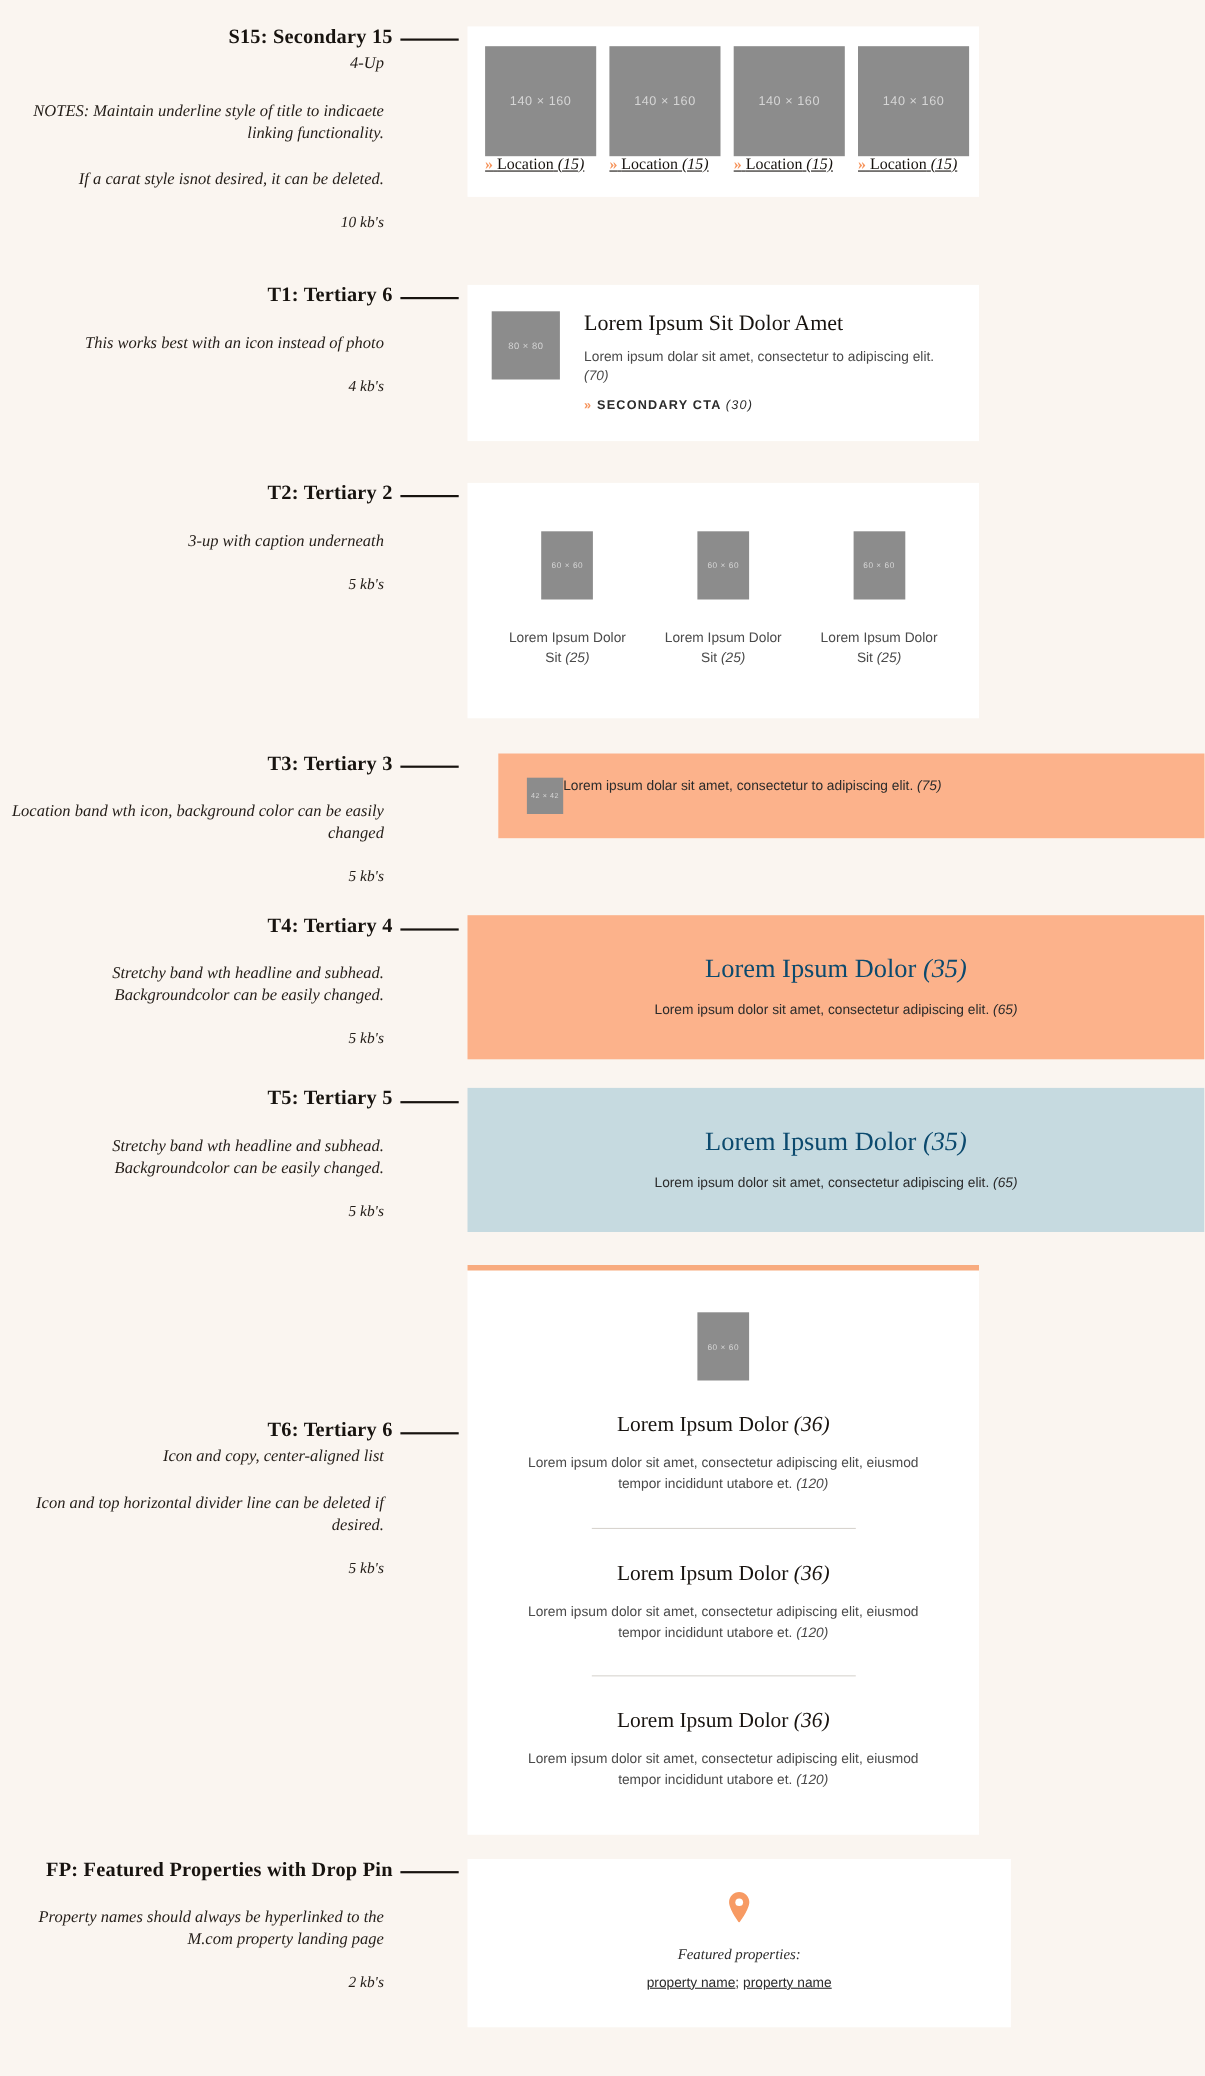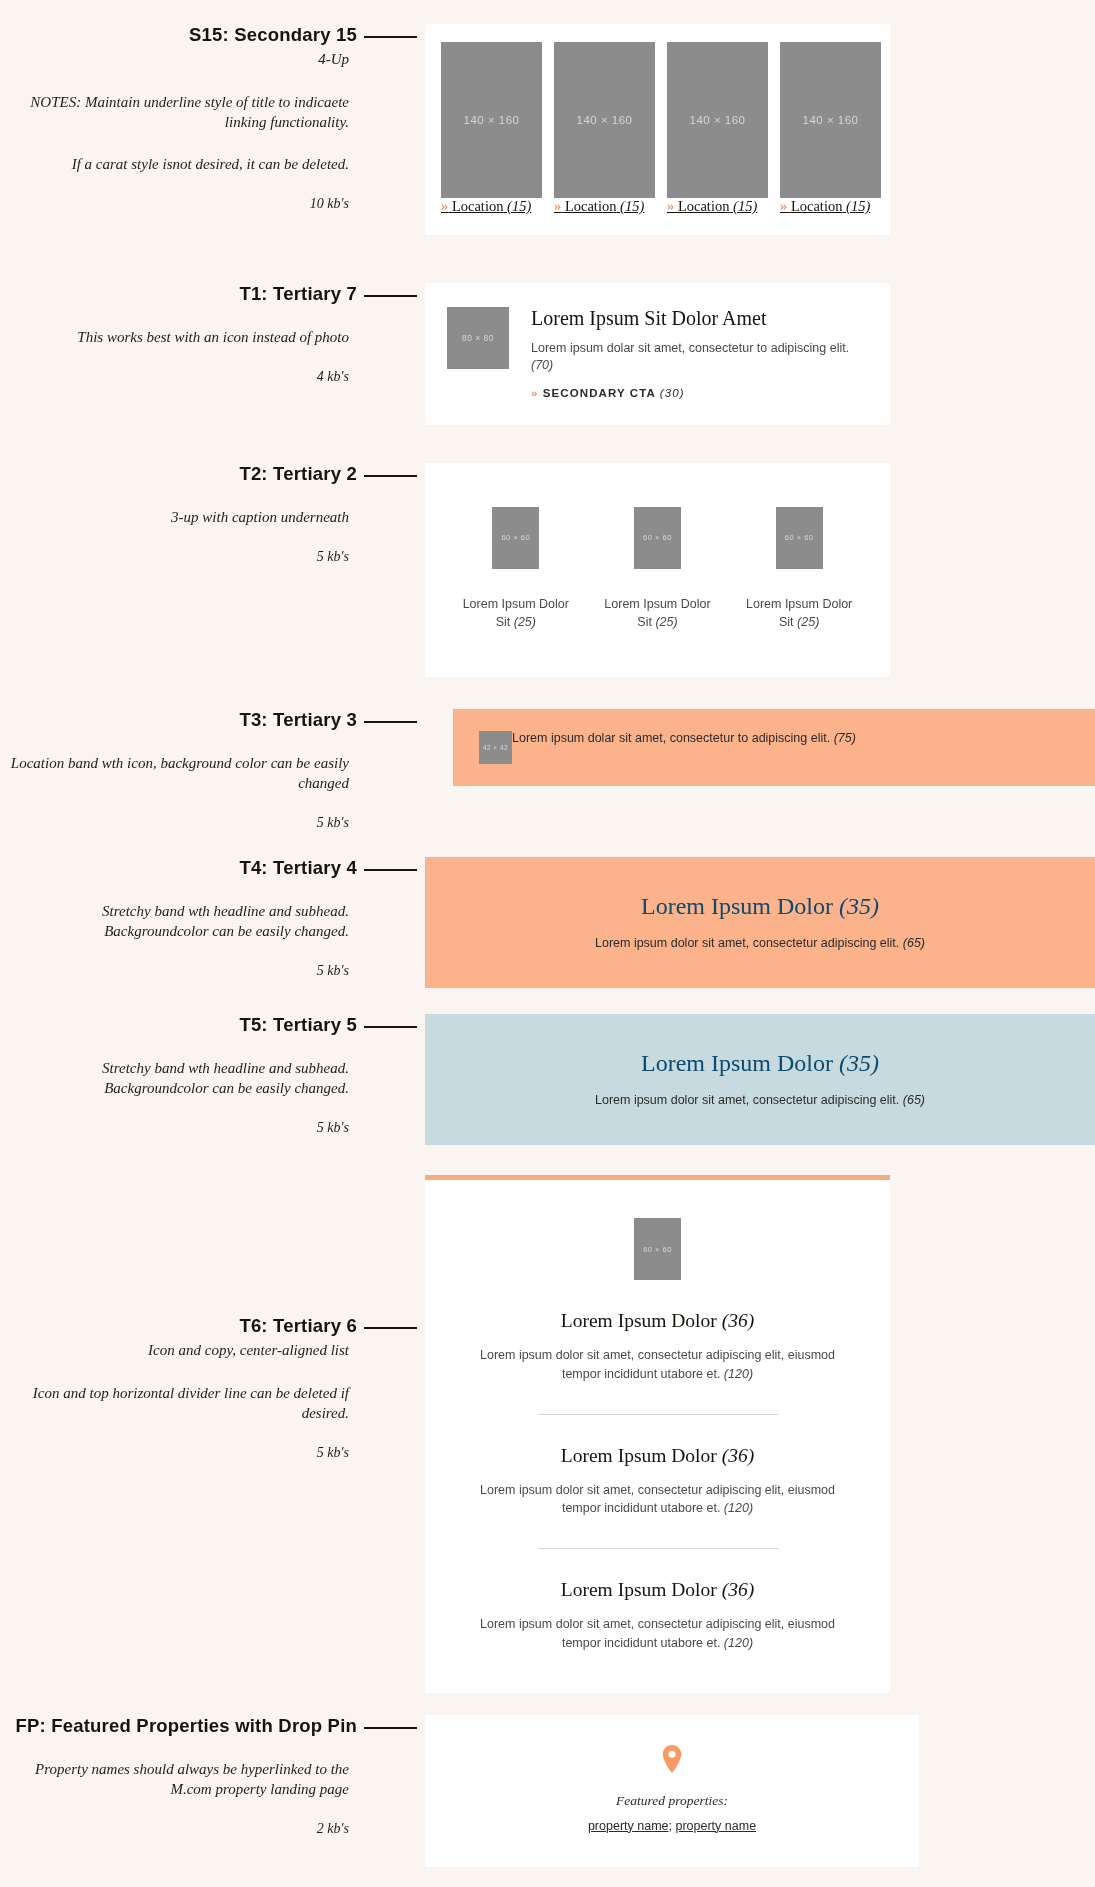--- a/index.html
+++ b/index.html
@@ -29,21 +29,21 @@
     text-align: right;
   }
   .right {
     width: 670px;
     flex: 0 0 670px;
     position: relative;
   }
 
   
   .note-title {
-    font-family: Liberation Sans, sans-serif;
+    font-family: Liberation Serif, serif;
     font-size: 18.5px;
     font-weight: 700;
     color: #17130f;
     letter-spacing: .2px;
     white-space: nowrap;
     position: relative;
     display: inline-block;
     padding-right: 68px;
   }
   .note-title::after {
@@ -97,21 +97,21 @@
   .s15-cell { width: 101px; }
   .ph {
     background: #8c8c8c;
     color: #d6d6d6;
     display: flex;
     align-items: center;
     justify-content: center;
     font-family: "Liberation Sans", sans-serif;
     letter-spacing: .5px;
   }
-  .ph-140 { width: 101px; height: 156px; font-size: 11.5px; }
+  .ph-140 { width: 101px; height: 100px; font-size: 11.5px; }
   .s15-link {
     font-family: "Liberation Serif", serif;
     font-size: 14.5px;
     color: #17130f;
     text-decoration: underline;
     white-space: nowrap;
     display: block;
   }
   .carat { color: #f6945c; font-weight: 700; }
   .num { font-style: italic; }
@@ -265,21 +265,21 @@
             <div class="ph ph-140">140 × 160</div>
             <span class="s15-link"><span class="carat">»</span>&nbsp;<span>Location</span>&nbsp;<span class="num">(15)</span></span>
           </div>
         </div>
       </div>
     </div>
   </div>
 
   <div class="row" style="padding-top:48px;">
     <div class="left">
-      <div class="note-title">T1: Tertiary 7</div>
+      <div class="note-title">T1: Tertiary 6</div>
       <div class="note-body">This works best with an icon instead of photo</div>
       <div class="note-kb">4 kb's</div>
     </div>
     <div class="right">
       <div class="card t1">
         <div class="ph ph-80">80 × 80</div>
         <div>
           <div class="t1-head">Lorem Ipsum Sit Dolor Amet</div>
           <div class="t1-copy"><span>Lorem ipsum dolar sit amet, consectetur to adipiscing elit.</span> <span class="num">(70)</span></div>
           <div class="t1-cta"><span class="carat">»</span> <span>SECONDARY CTA</span> <span class="num" style="font-weight:400">(30)</span></div>

